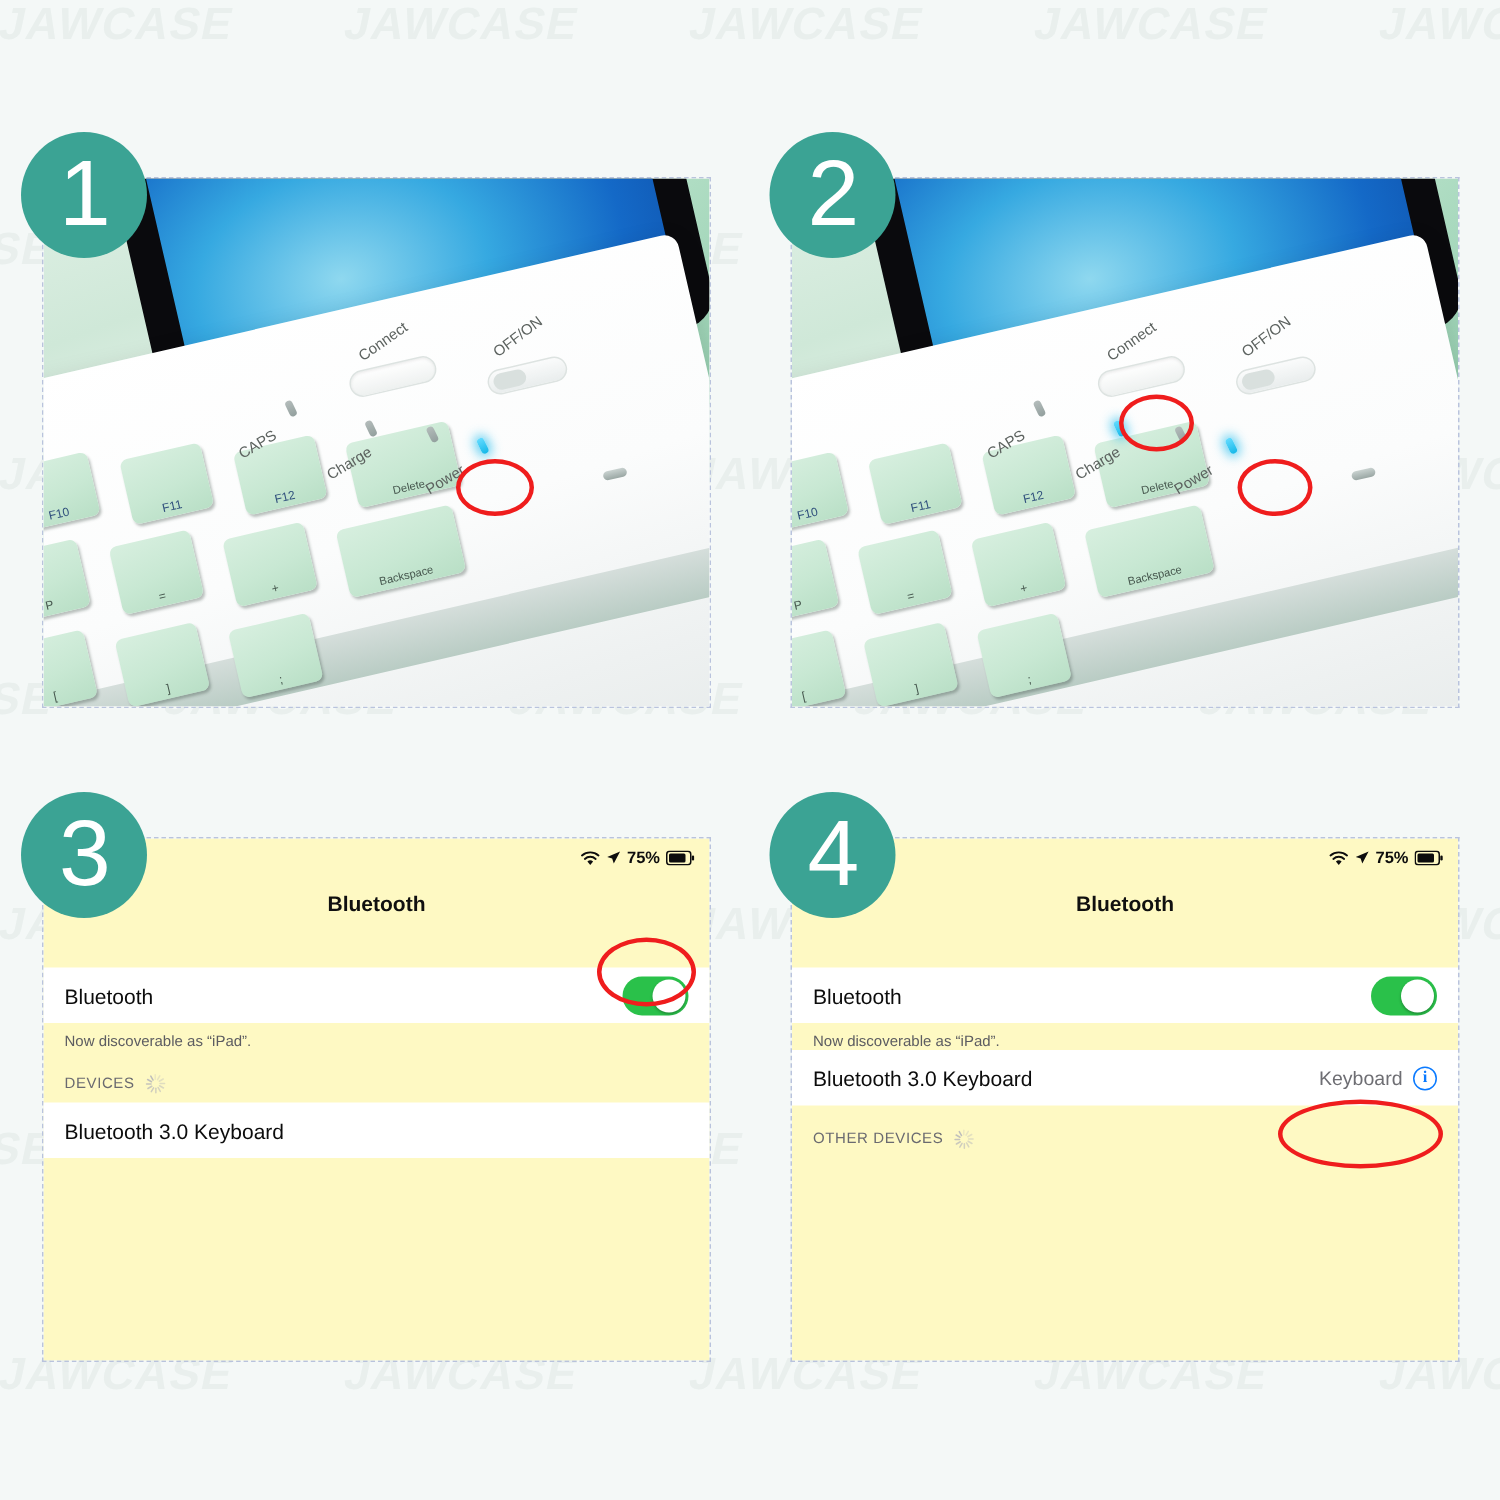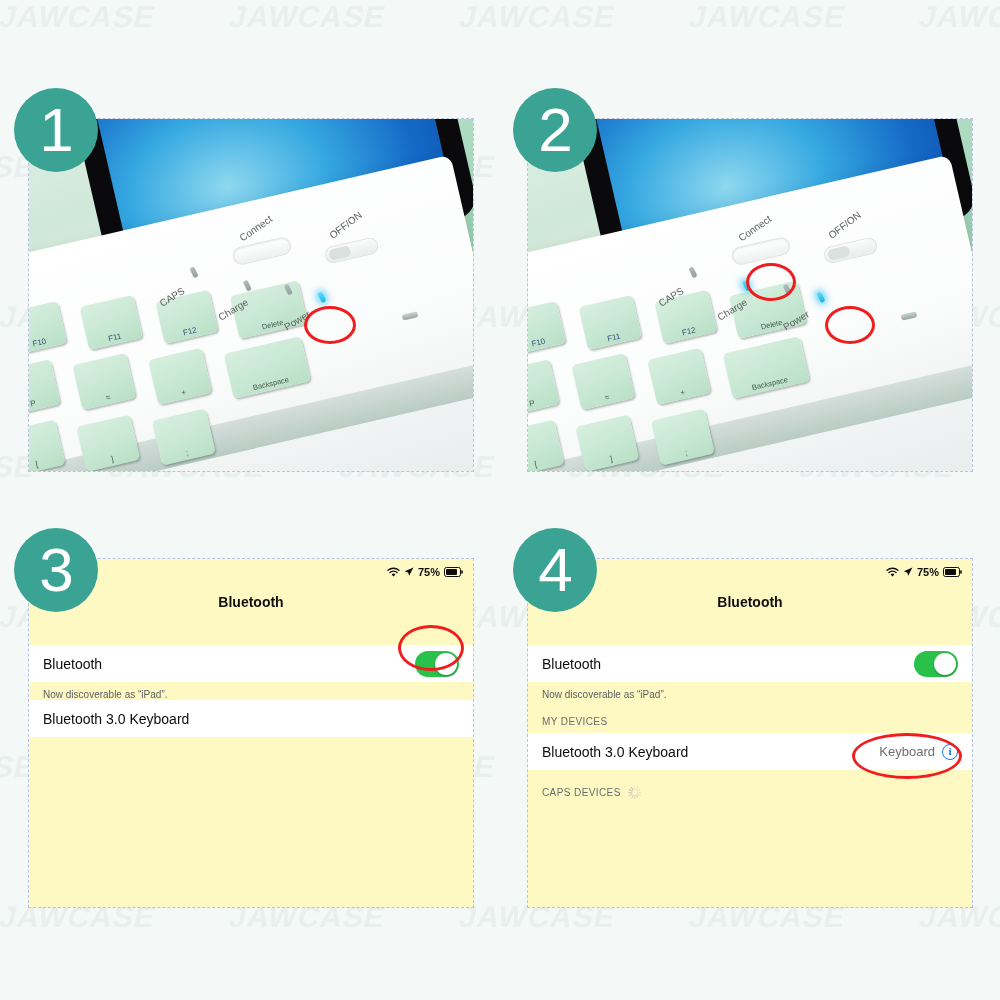--- a/index.html
+++ b/index.html
@@ -513,103 +513,117 @@
 
         <div class="ios-row">
           <span class="ios-row-label">Bluetooth</span>
           <span class="ios-toggle">
             <span class="knob"></span>
           </span>
         </div>
 
         <div class="ios-footnote">Now discoverable as “iPad”.</div>
 
-
-        <div class="ios-row">
-          <span class="ios-row-label">Bluetooth 3.0 Keyboard</span>
-        </div>
-
-        <div class="ios-spacer"></div>
-      </div>
-
-      <div class="redring" style="left:83%;top:19%;width:66px;height:46px;"></div>
-    </div>
-  </div>
-  <div class="badge" id="badge3">3</div>
-
-  <div class="panel" id="panel4">
-    <div class="panel-inner">
-      <div class="ios">
-
-        <div class="ios-statusbar">
-          <span class="sb-icon">
-            <svg width="13" height="11" viewBox="0 0 13 11">
-              <path d="M6.5 9.6 4.6 7.4a2.9 2.9 0 0 1 3.8 0z" fill="#0d0d0d"></path>
-              <path d="M2.9 5.6a5.4 5.4 0 0 1 7.2 0" stroke="#0d0d0d" stroke-width="1.3" fill="none" stroke-linecap="round"></path>
-              <path d="M1 3.3a8.4 8.4 0 0 1 11 0" stroke="#0d0d0d" stroke-width="1.3" fill="none" stroke-linecap="round"></path>
-            </svg>
-          </span>
-          <span class="sb-icon">
-            <svg width="10" height="10" viewBox="0 0 10 10">
-              <path d="M9.4 .6 .8 4.3l3.3 1.1 1.1 3.3z" fill="#0d0d0d"></path>
-            </svg>
-          </span>
-          <span>75%</span>
-          <span class="sb-icon">
-            <svg width="19" height="10" viewBox="0 0 19 10">
-              <rect x="0.5" y="0.5" width="16" height="9" rx="2" fill="none" stroke="#0d0d0d" stroke-width="1"></rect>
-              <rect x="2" y="2" width="11" height="6" rx="1" fill="#0d0d0d"></rect>
-              <rect x="17.2" y="3.3" width="1.6" height="3.4" rx="0.8" fill="#0d0d0d"></rect>
-            </svg>
-          </span>
-        </div>
-
-        <div class="ios-navbar">Bluetooth</div>
-
-        <div class="ios-gap"></div>
-
-        <div class="ios-row">
-          <span class="ios-row-label">Bluetooth</span>
-          <span class="ios-toggle">
-            <span class="knob"></span>
-          </span>
-        </div>
-
-        <div class="ios-footnote">Now discoverable as “iPad”.</div>
-
         <div class="ios-section-head">
-          <span>MY DEVICES</span>
-        </div>
-
-        <div class="ios-row">
-          <span class="ios-row-label">Bluetooth 3.0 Keyboard</span>
-          <span class="status-right">
-            <span class="conn-text">Keyboard</span>
-            <span class="info-btn">i</span>
-          </span>
-        </div>
-
-        <div class="ios-section-head">
-          <span>CAPS DEVICES</span>
+          <span>DEVICES</span>
           <span class="spinner">
               <i style="transform: rotate(0deg); opacity: 0.25;"></i>
               <i style="transform: rotate(30deg); opacity: 0.31;"></i>
               <i style="transform: rotate(60deg); opacity: 0.37;"></i>
               <i style="transform: rotate(90deg); opacity: 0.43;"></i>
               <i style="transform: rotate(120deg); opacity: 0.49;"></i>
               <i style="transform: rotate(150deg); opacity: 0.55;"></i>
               <i style="transform: rotate(180deg); opacity: 0.61;"></i>
               <i style="transform: rotate(210deg); opacity: 0.67;"></i>
               <i style="transform: rotate(240deg); opacity: 0.73;"></i>
               <i style="transform: rotate(270deg); opacity: 0.79;"></i>
               <i style="transform: rotate(300deg); opacity: 0.85;"></i>
               <i style="transform: rotate(330deg); opacity: 0.91;"></i>
             </span>
         </div>
 
+        <div class="ios-row">
+          <span class="ios-row-label">Bluetooth 3.0 Keyboard</span>
+        </div>
+
+        <div class="ios-spacer"></div>
+      </div>
+
+      <div class="redring" style="left:83%;top:19%;width:66px;height:46px;"></div>
+    </div>
+  </div>
+  <div class="badge" id="badge3">3</div>
+
+  <div class="panel" id="panel4">
+    <div class="panel-inner">
+      <div class="ios">
+
+        <div class="ios-statusbar">
+          <span class="sb-icon">
+            <svg width="13" height="11" viewBox="0 0 13 11">
+              <path d="M6.5 9.6 4.6 7.4a2.9 2.9 0 0 1 3.8 0z" fill="#0d0d0d"></path>
+              <path d="M2.9 5.6a5.4 5.4 0 0 1 7.2 0" stroke="#0d0d0d" stroke-width="1.3" fill="none" stroke-linecap="round"></path>
+              <path d="M1 3.3a8.4 8.4 0 0 1 11 0" stroke="#0d0d0d" stroke-width="1.3" fill="none" stroke-linecap="round"></path>
+            </svg>
+          </span>
+          <span class="sb-icon">
+            <svg width="10" height="10" viewBox="0 0 10 10">
+              <path d="M9.4 .6 .8 4.3l3.3 1.1 1.1 3.3z" fill="#0d0d0d"></path>
+            </svg>
+          </span>
+          <span>75%</span>
+          <span class="sb-icon">
+            <svg width="19" height="10" viewBox="0 0 19 10">
+              <rect x="0.5" y="0.5" width="16" height="9" rx="2" fill="none" stroke="#0d0d0d" stroke-width="1"></rect>
+              <rect x="2" y="2" width="11" height="6" rx="1" fill="#0d0d0d"></rect>
+              <rect x="17.2" y="3.3" width="1.6" height="3.4" rx="0.8" fill="#0d0d0d"></rect>
+            </svg>
+          </span>
+        </div>
+
+        <div class="ios-navbar">Bluetooth</div>
+
+        <div class="ios-gap"></div>
+
+        <div class="ios-row">
+          <span class="ios-row-label">Bluetooth</span>
+          <span class="ios-toggle">
+            <span class="knob"></span>
+          </span>
+        </div>
+
+        <div class="ios-footnote">Now discoverable as “iPad”.</div>
+
+
+        <div class="ios-row">
+          <span class="ios-row-label">Bluetooth 3.0 Keyboard</span>
+          <span class="status-right">
+            <span class="conn-text">Keyboard</span>
+            <span class="info-btn">i</span>
+          </span>
+        </div>
+
+        <div class="ios-section-head">
+          <span>OTHER DEVICES</span>
+          <span class="spinner">
+              <i style="transform: rotate(0deg); opacity: 0.25;"></i>
+              <i style="transform: rotate(30deg); opacity: 0.31;"></i>
+              <i style="transform: rotate(60deg); opacity: 0.37;"></i>
+              <i style="transform: rotate(90deg); opacity: 0.43;"></i>
+              <i style="transform: rotate(120deg); opacity: 0.49;"></i>
+              <i style="transform: rotate(150deg); opacity: 0.55;"></i>
+              <i style="transform: rotate(180deg); opacity: 0.61;"></i>
+              <i style="transform: rotate(210deg); opacity: 0.67;"></i>
+              <i style="transform: rotate(240deg); opacity: 0.73;"></i>
+              <i style="transform: rotate(270deg); opacity: 0.79;"></i>
+              <i style="transform: rotate(300deg); opacity: 0.85;"></i>
+              <i style="transform: rotate(330deg); opacity: 0.91;"></i>
+            </span>
+        </div>
+
         <div class="ios-spacer"></div>
       </div>
 
       <div class="redring" style="left:73%;top:50%;width:110px;height:46px;"></div>
     </div>
   </div>
   <div class="badge" id="badge4">4</div>
 
 </div>
 

